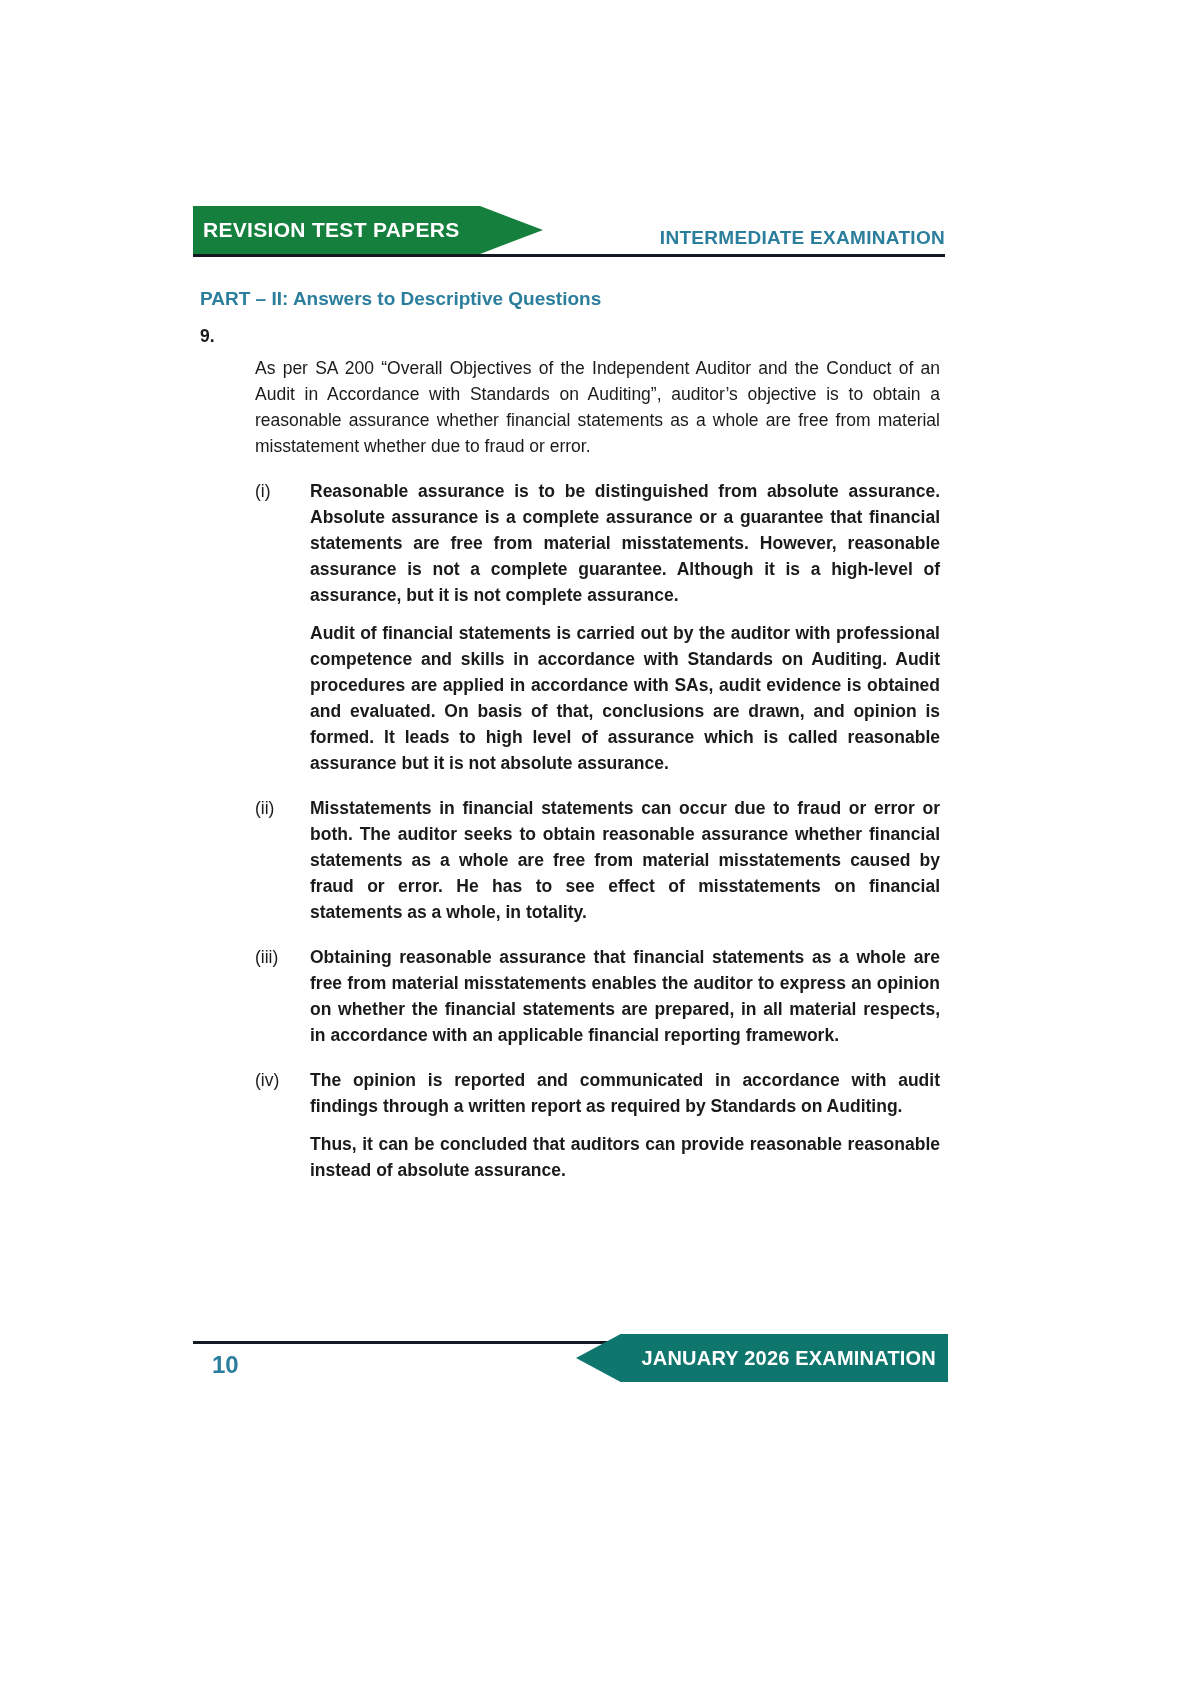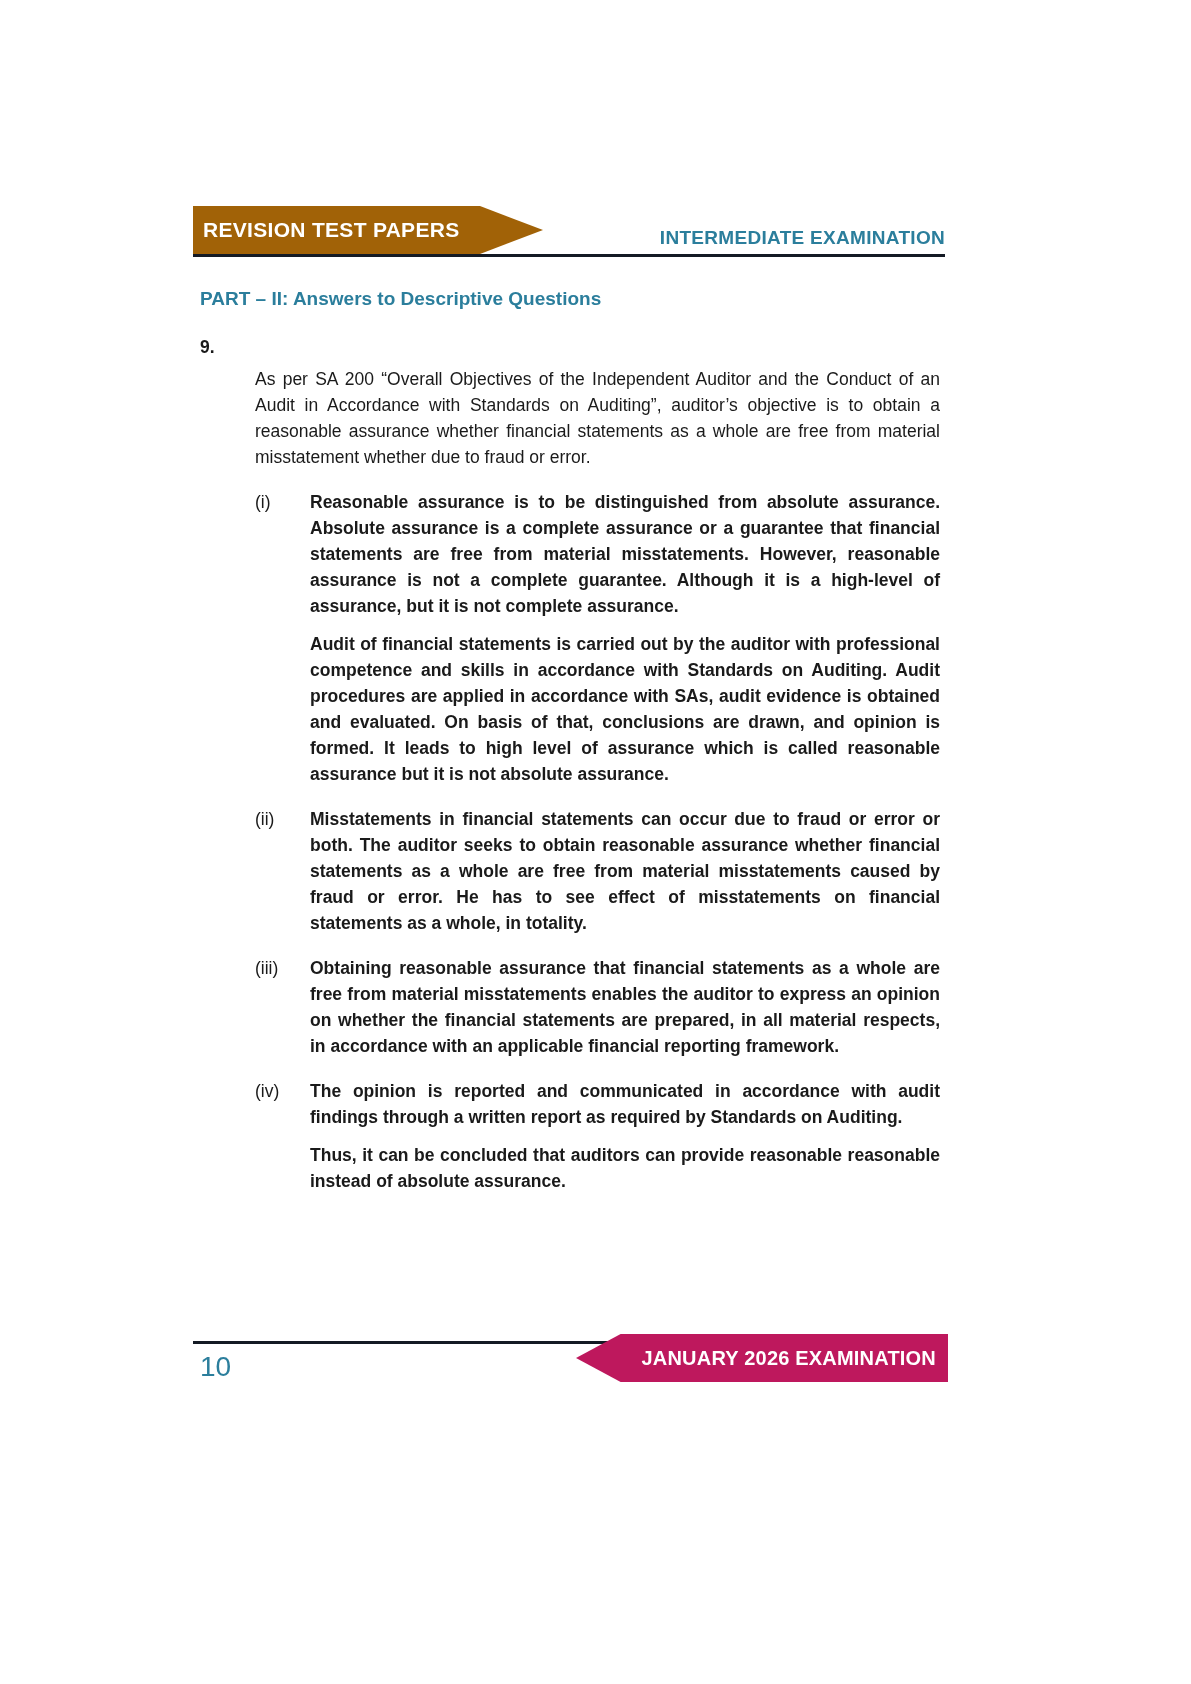--- a/index.html
+++ b/index.html
@@ -15,63 +15,63 @@
   .page { position: relative; width: 1191px; height: 1684px; background: #ffffff; }
 
   
   .header { position: absolute; top: 203px; left: 193px; width: 752px; height: 54px; }
   .header-rule {
     position: absolute; left: 0; bottom: 0; width: 100%; height: 3px;
     background: #141a24;
   }
   .header-banner {
     position: absolute; left: 0; bottom: 3px; width: 350px; height: 48px;
-    background: #a16207;
+    background: #15803d;
     clip-path: polygon(0 0, 82% 0, 100% 50%, 82% 100%, 0 100%);
     display: flex; align-items: center;
     padding-left: 10px;
     color: #ffffff; font-size: 21px; font-weight: 700; letter-spacing: 0.3px;
     white-space: nowrap;
   }
   .header-title {
     position: absolute; right: 0; bottom: 8px;
     color: #2b7e9c; font-size: 19px; font-weight: 700; letter-spacing: 0.3px;
     white-space: nowrap;
     margin-left: 20px;
   }
 
   
   .content { position: absolute; top: 288px; left: 200px; width: 740px; }
   .section-title {
     color: #2b7e9c; font-weight: 700; font-size: 19px;
-    margin-bottom: 24px;
+    margin-bottom: 13px;
   }
   .question { font-size: 17.5px; line-height: 26px; text-align: justify; }
   .q-row { display: flex; }
   .q-num { width: 55px; flex: none; font-weight: 700; text-align: left; }
   .q-intro { flex: 1; margin-top: 32px; }
   .items { margin-left: 55px; }
   .item { display: flex; margin-top: 19px; }
   .item-label { width: 55px; flex: none; }
   .item-body { flex: 1; font-weight: bold; }
   .item-body p + p { margin-top: 12px; }
 
   
   .footer { position: absolute; top: 1334px; left: 193px; width: 755px; height: 52px; }
   .footer-rule {
     position: absolute; top: 7px; left: 0; width: 100%; height: 3px;
     background: #141a24;
   }
   .page-number {
-    position: absolute; left: 7px; top: 17px;
-    color: #2b7e9c; font-size: 28px; font-weight: 400;
+    position: absolute; left: 19px; top: 17px;
+    color: #2b7e9c; font-size: 24px; font-weight: 700;
   }
   .footer-banner {
     position: absolute; right: 0; top: 0; width: 372px; height: 48px;
-    background: #be185d;
+    background: #0f766e;
     clip-path: polygon(0 50%, 12% 0, 100% 0, 100% 100%, 12% 100%);
     display: flex; align-items: center; justify-content: flex-end;
     padding-right: 12px;
     color: #ffffff; font-size: 20px; font-weight: 700; letter-spacing: 0.2px;
     white-space: nowrap;
   }
 </style>
 </head>
 <body>
 

